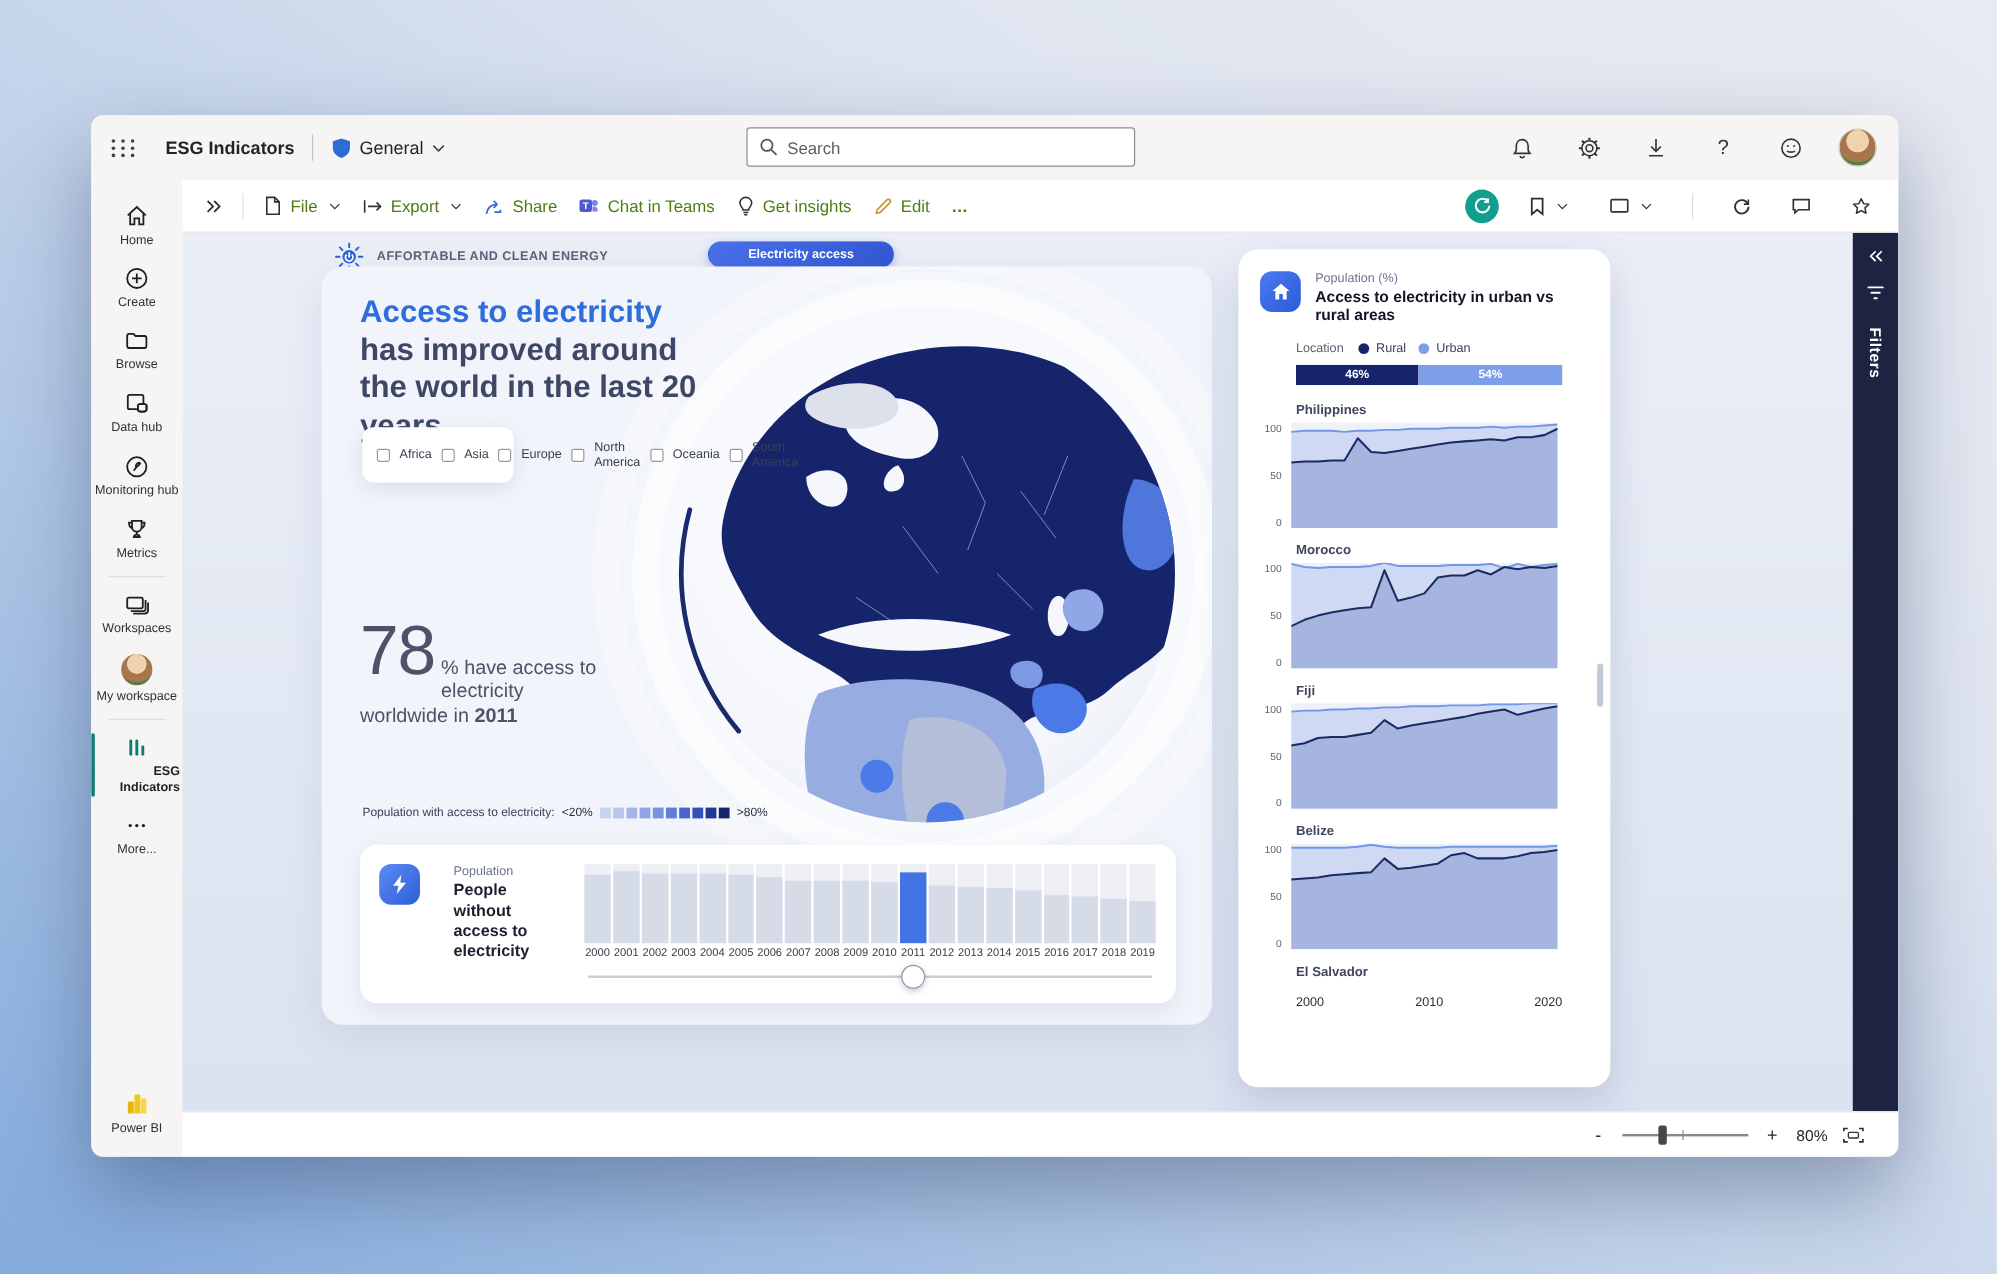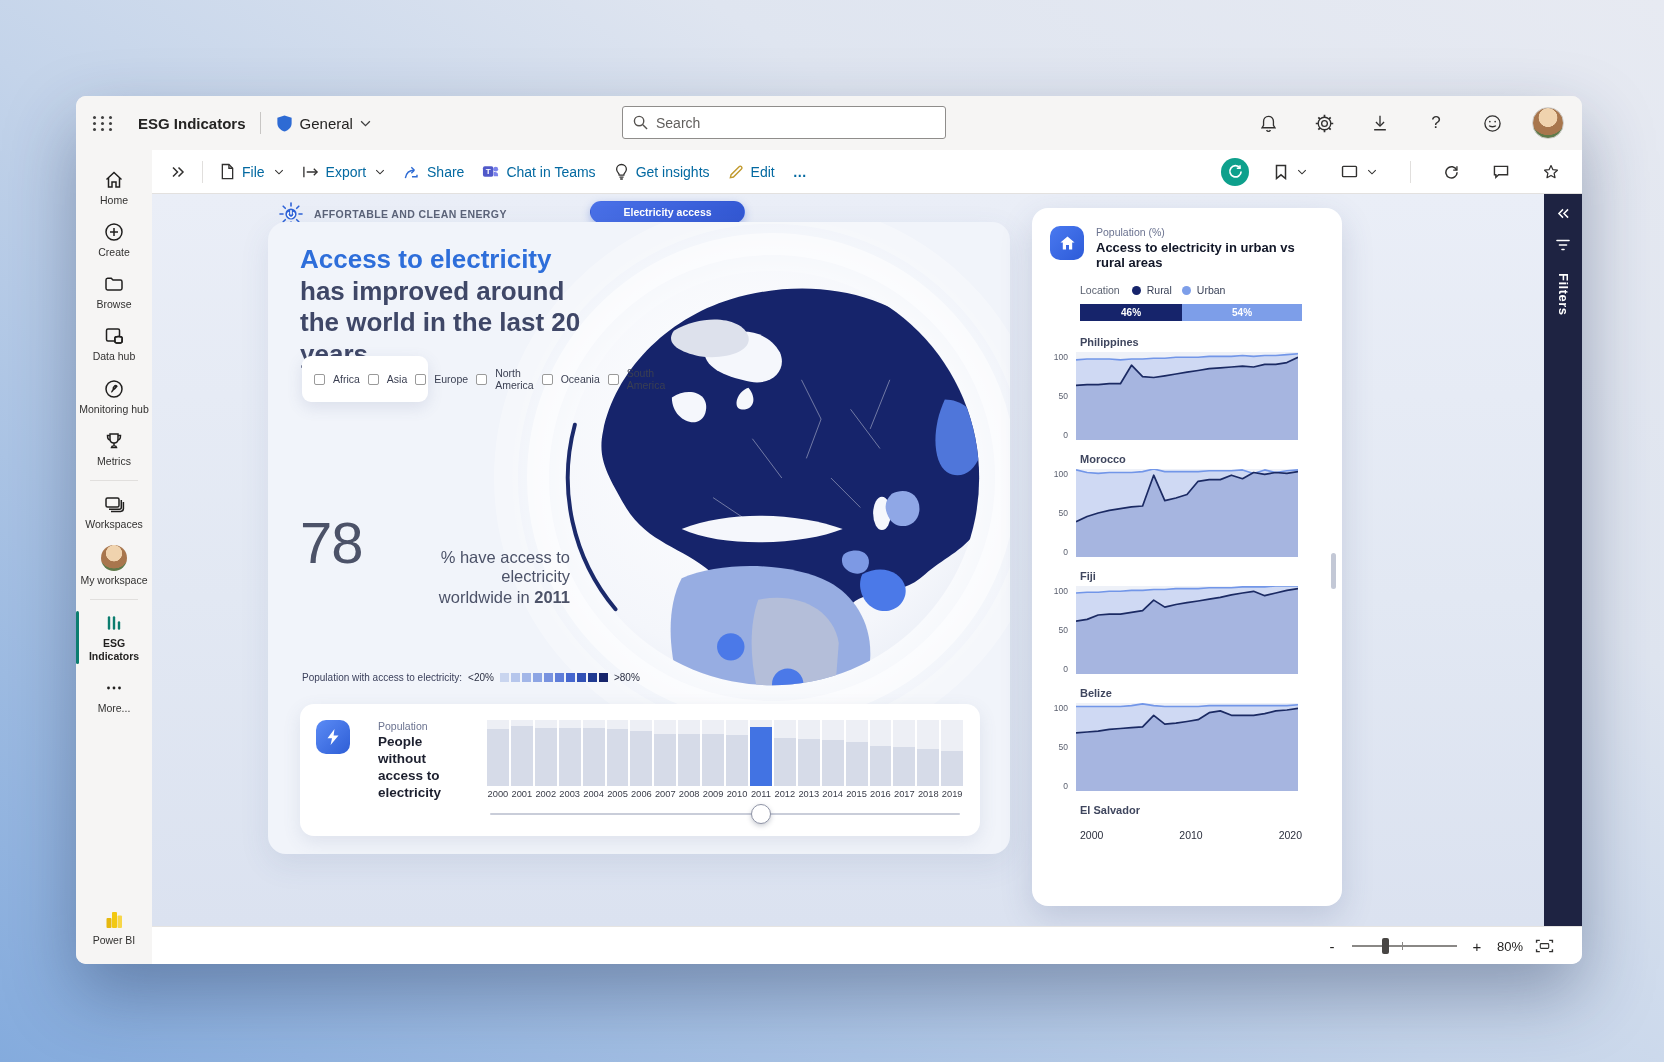--- a/index.html
+++ b/index.html
@@ -26,34 +26,34 @@
   .top-icons { position:absolute; right:18px; top:0; height:54px; display:flex; align-items:center; gap:24px; }
   .tico { width:32px; height:32px; display:flex; align-items:center; justify-content:center; color:#323130; }
   .avatar { width:32px; height:32px; border-radius:50%;
             background: radial-gradient(circle at 50% 32%, #f0d3ae 0 36%, #a8764d 38% 68%, #5f7a4a 70% 100%);
             border:1px solid #d0cecb; }
 
   
   .appbody { display:flex; height:814px; }
   .sidebar { width:76px; background:#f6f5f4; display:flex; flex-direction:column; align-items:stretch; padding-top:12px; }
   .nav-item { display:flex; flex-direction:column; align-items:center; gap:3px; padding:7px 2px; position:relative; }
-  .nav-item .nlabel { font-size:10.5px; color:#323130; line-height:1.25; text-align:center; }
+  .nav-item .nlabel { font-size:10.5px; color:#323130; line-height:1.25; text-align:right; }
   .nav-item svg { display:block; }
   .nav-item.active::before { content:""; position:absolute; left:0; top:6px; bottom:6px; width:3px; background:#0c7d6f; border-radius:2px; }
   .nav-item.active .nlabel { font-weight:700; color:#201f1e; }
   .nav-divider { height:1px; background:#e1dfdd; margin:5px 14px; }
   .nav-avatar { width:26px; height:26px; border-radius:50%;
                 background: radial-gradient(circle at 50% 32%, #f0d3ae 0 36%, #a8764d 38% 68%, #5f7a4a 70% 100%); }
   .pbi-item { margin-top:auto; margin-bottom:10px; }
 
   .main { flex:1; display:flex; flex-direction:column; min-width:0; }
 
   
   .toolbar { height:44px; background:#ffffff; border-bottom:1px solid #e3e1df; display:flex; align-items:center; padding:0 14px 0 10px; }
-  .tbtn { display:flex; align-items:center; gap:7px; font-size:14px; color:#0369a1; padding:6px 9px; border-radius:4px; }
+  .tbtn { display:flex; align-items:center; gap:7px; font-size:14px; color:#4d7c0f; padding:6px 9px; border-radius:4px; }
   .tbtn svg { flex:0 0 auto; }
   .tb-div { width:1px; height:22px; background:#e1dfdd; margin:0 8px; }
   .toolbar-right { margin-left:auto; display:flex; align-items:center; gap:16px; }
   .reset-btn { width:28px; height:28px; border-radius:50%; background:#0ea08c; display:flex; align-items:center; justify-content:center; }
   .chev { margin-left:2px; }
 
   
   .canvas { position:relative; height:732px; background:linear-gradient(180deg,#eaeef7 0%, #e2e8f3 55%, #dbe2f0 100%); overflow:hidden; }
 
   .energy-badge { position:absolute; left:126px; top:7px; display:flex; align-items:center; gap:10px; }
@@ -74,21 +74,21 @@
 
   .headline { position:absolute; left:32px; top:22px; width:300px; font-size:26px; line-height:1.22; font-weight:700; color:#3f4767; }
   .headline .hl { color:#2e6eda; }
 
   .continent-card { position:absolute; left:34px; top:134px; width:126px; background:#fff; border-radius:9px;
                     box-shadow:0 5px 16px rgba(80,95,140,.14); padding:11px 12px; display:flex; gap:8px; }
   .c-opt { display:flex; align-items:center; gap:8px; }
   .c-opt .cbox { width:11px; height:11px; border:1.4px solid #9a9a9a; border-radius:2px; background:#fff; flex:0 0 auto; }
   .c-opt .clab { font-size:10.5px; color:#3a3f52; }
 
-  .stat { position:absolute; left:32px; top:292px; width:270px; color:#4c5268;text-align:right; }
+  .stat { position:absolute; left:32px; top:292px; width:270px; color:#4c5268; }
   .stat-top { display:flex; align-items:baseline; }
   .stat-num { font-size:58px; line-height:1; letter-spacing:-1px; }
   .stat-suffix { font-size:16.5px; margin-left:5px; }
   .stat-line2 { font-size:16.5px; margin-top:2px; }
   .stat-line2 b { font-weight:700; }
 
   .map-legend { position:absolute; left:34px; top:450px; display:flex; align-items:center; gap:6px; }
   .map-legend .mlab { font-size:10px; color:#3c415c; }
   .map-legend .mminmax { font-size:10px; font-weight:400; color:#2b2f42; }
   .swatches { display:flex; gap:2px; }

